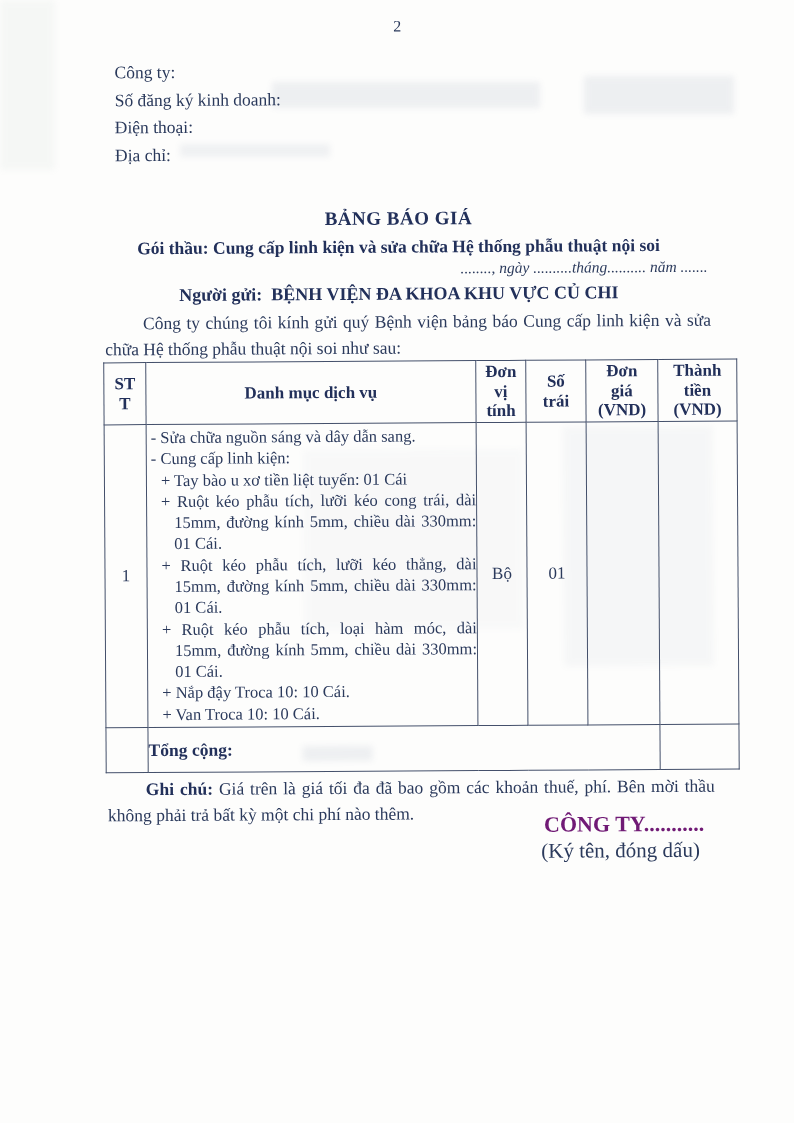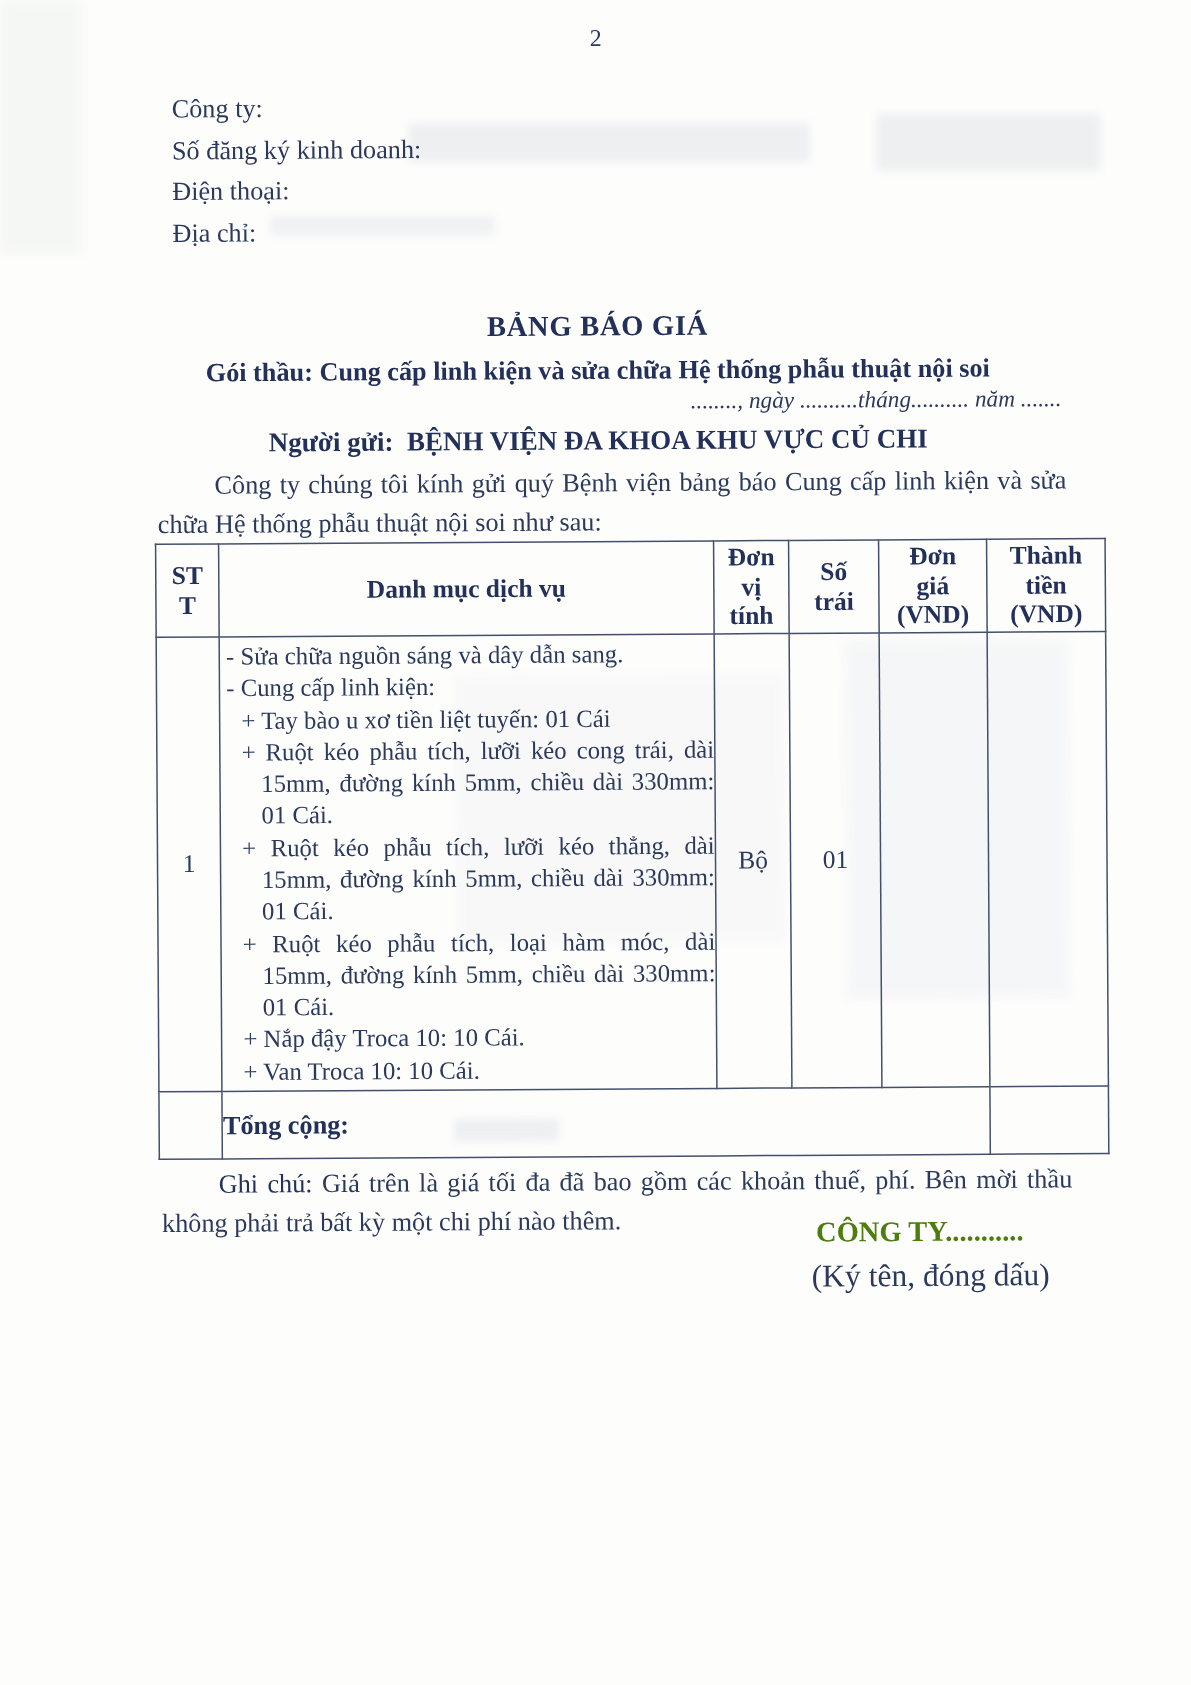--- a/index.html
+++ b/index.html
@@ -54,22 +54,22 @@
   tr.total-row{height:45px;}
   td.svc-cell{vertical-align:top;padding:4px 6px 0 8px;}
   td.center{text-align:center;}
   .svc{font-size:16.5px;line-height:21.3px;}
   .svc.dash{padding-left:4px;}
   .svc.plus{padding-left:27px;text-indent:-13px;text-align:justify;}
   .total-label{font-weight:700;font-size:17.5px;padding-left:12px;color:#22305a;}
   
   .note{position:absolute;top:777px;left:103px;width:607px;
     font-size:17.5px;line-height:26px;text-align:justify;text-indent:38px;}
-  .note .note-label{font-weight:400;color:#22305a;}
-  .sig-company{position:absolute;top:815px;left:539px;font-size:19px;font-weight:700;color:#4d7c0f;}
+  .note .note-label{font-weight:700;color:#22305a;}
+  .sig-company{position:absolute;top:815px;left:539px;font-size:22px;font-weight:700;color:#701a75;}
   .sig-note{position:absolute;top:842px;left:536px;font-size:21px;}
 </style>
 </head>
 <body>
 
 <div class="page">
 
   <div class="smudge sm1"></div>
   <div class="smudge sm2"></div>
   <div class="smudge sm3"></div>

